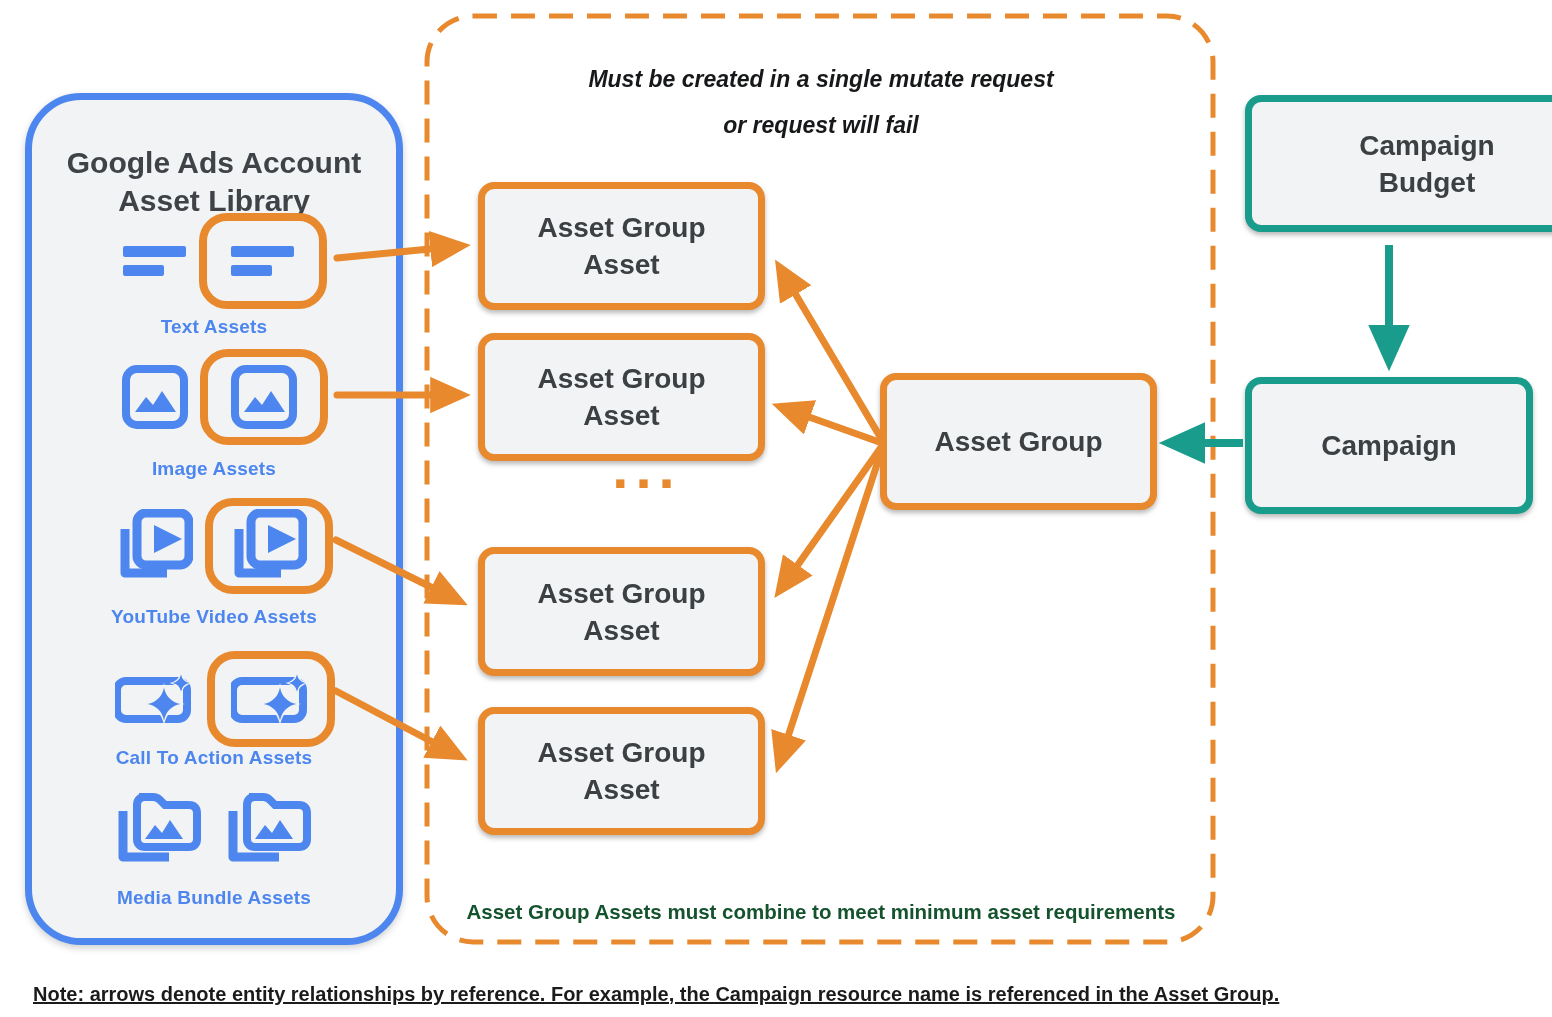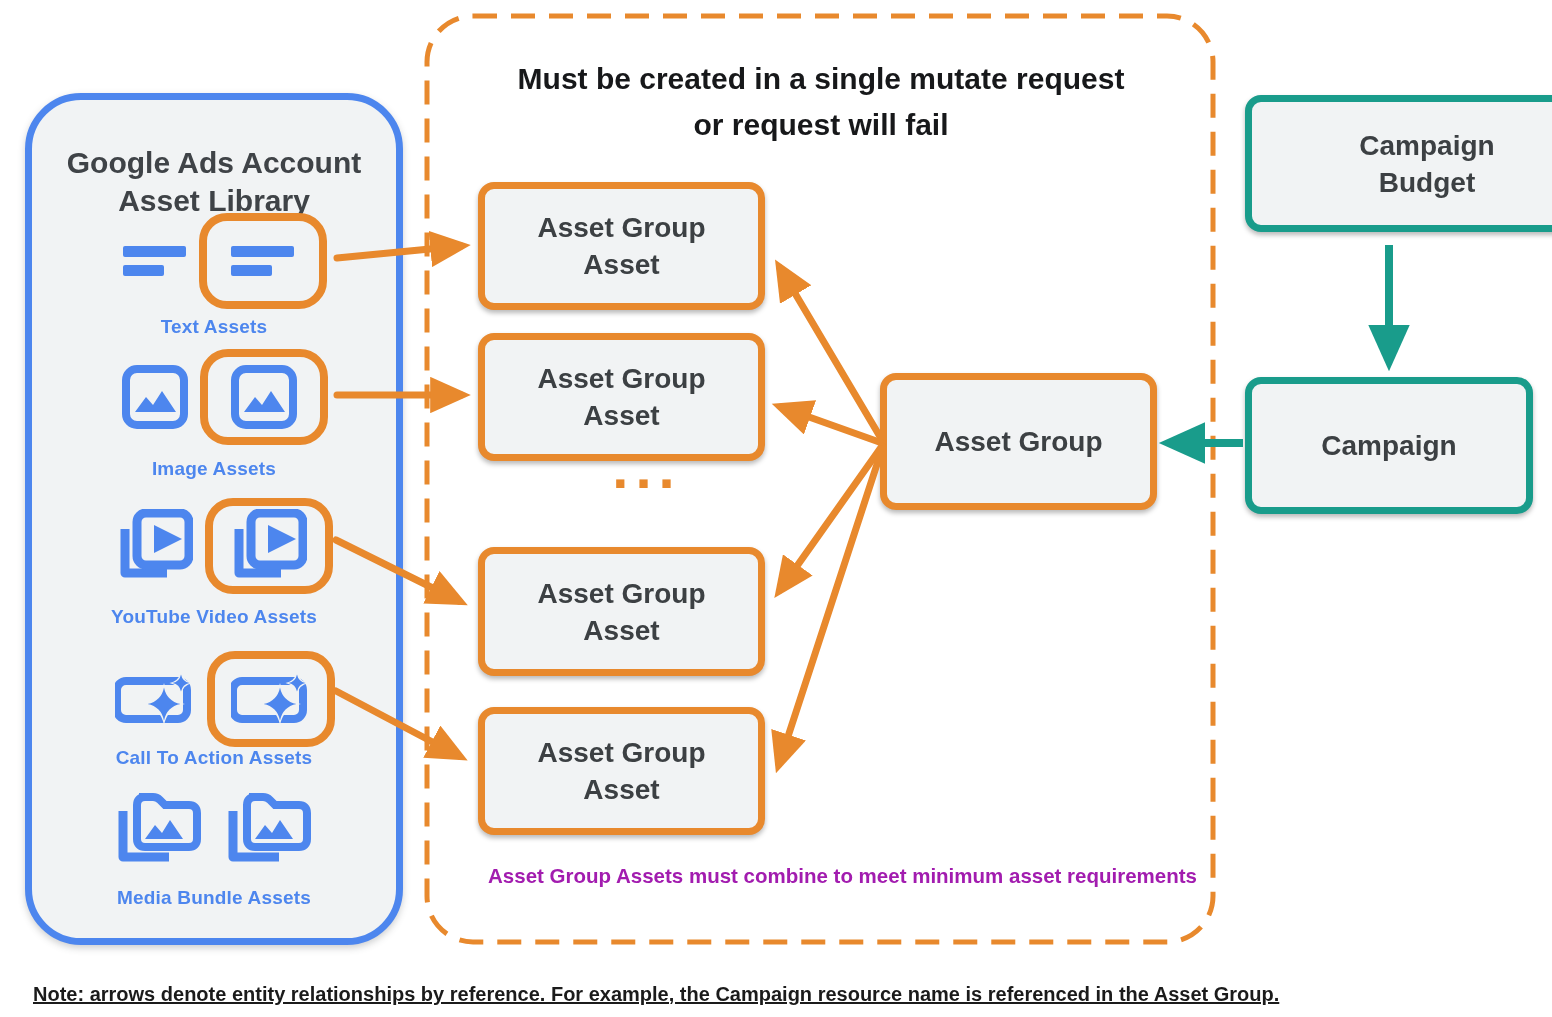--- a/index.html
+++ b/index.html
@@ -39,25 +39,25 @@
   .aga1{left:478px;top:182px;width:287px;height:128px;}
   .aga2{left:478px;top:333px;width:287px;height:128px;}
   .aga3{left:478px;top:547px;width:287px;height:129px;}
   .aga4{left:478px;top:707px;width:287px;height:128px;}
   .asset-group{left:880px;top:373px;width:277px;height:137px;}
   .campaign-budget{left:1245px;top:95px;width:340px;height:137px;padding-left:24px;}
   .campaign{left:1245px;top:377px;width:288px;height:137px;}
 
   
   .mutate-title{position:absolute;left:430px;top:56px;width:782px;text-align:center;z-index:2;
-                font-size:30px;line-height:46px;font-weight:bold;color:#17181a;}
+                font-size:23px;line-height:46px;font-weight:bold;font-style:italic;color:#17181a;}
   .ellipsis{position:absolute;left:592px;top:448px;width:110px;text-align:center;z-index:2;
             font-size:58px;font-weight:bold;color:#e8892d;letter-spacing:7px;line-height:40px;}
-  .mutate-caption{position:absolute;left:445px;top:864px;width:752px;text-align:right;z-index:2;
-                  font-size:20.5px;font-weight:bold;color:#a21caf;}
+  .mutate-caption{position:absolute;left:445px;top:900px;width:752px;text-align:center;z-index:2;
+                  font-size:20.5px;font-weight:bold;color:#14532d;}
 
   .note{position:absolute;left:33px;top:983px;width:1480px;z-index:2;
         font-size:20px;font-weight:bold;color:#1b1b1b;text-decoration:underline;}
 </style>
 </head>
 <body>
 
 <div class="stage">
 
   <svg width="0" height="0" style="position:absolute" aria-hidden="true">

